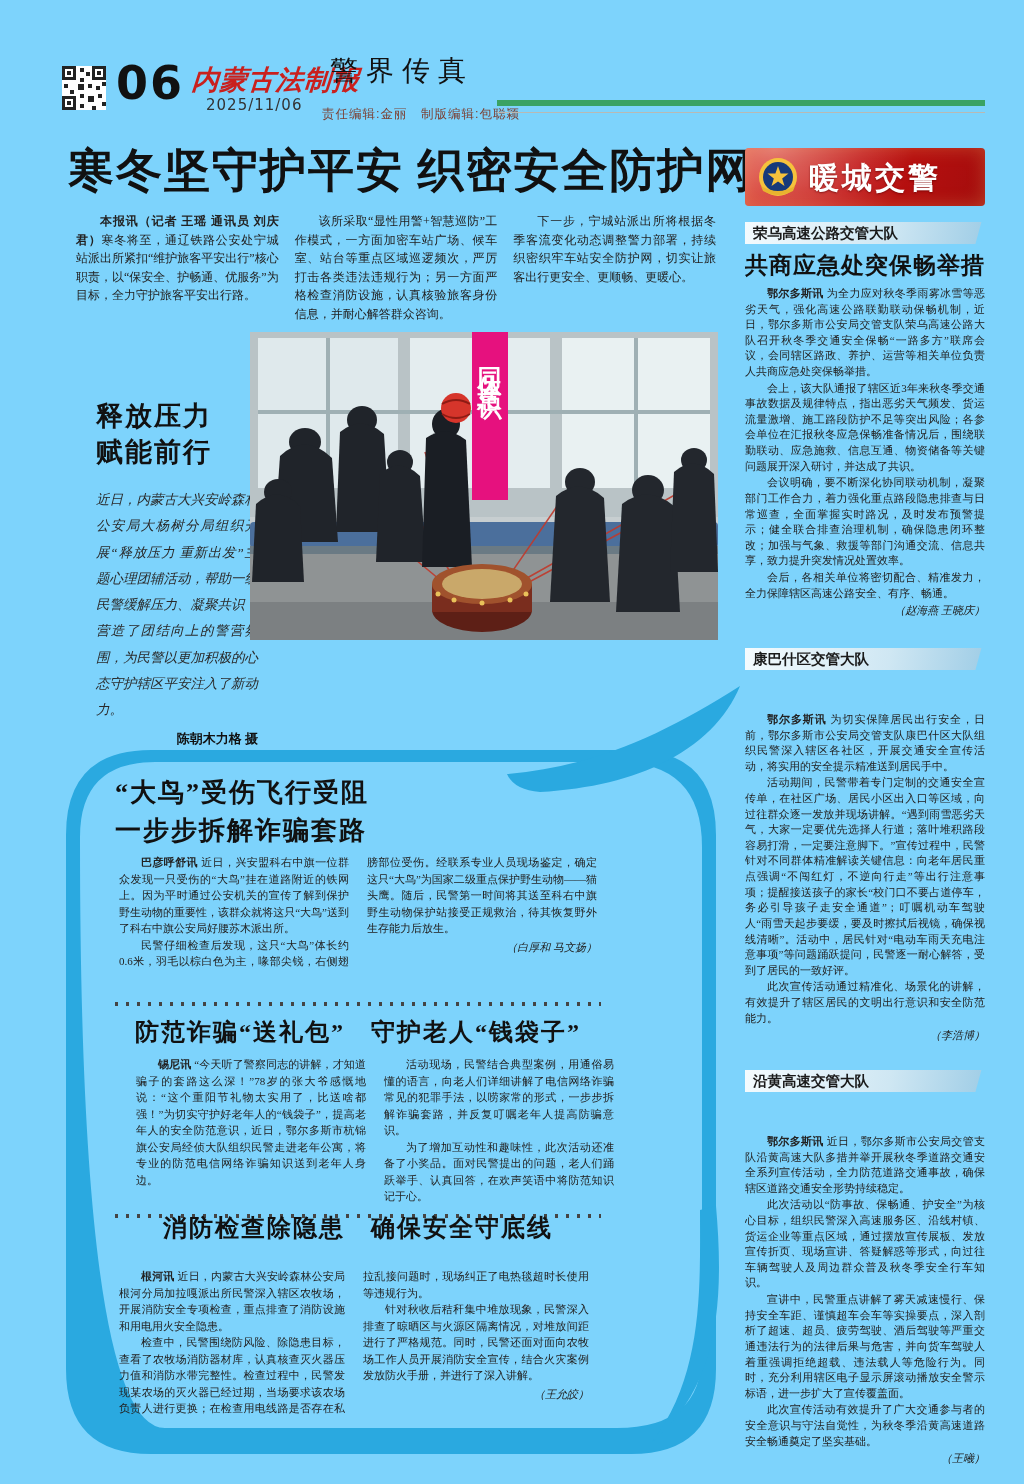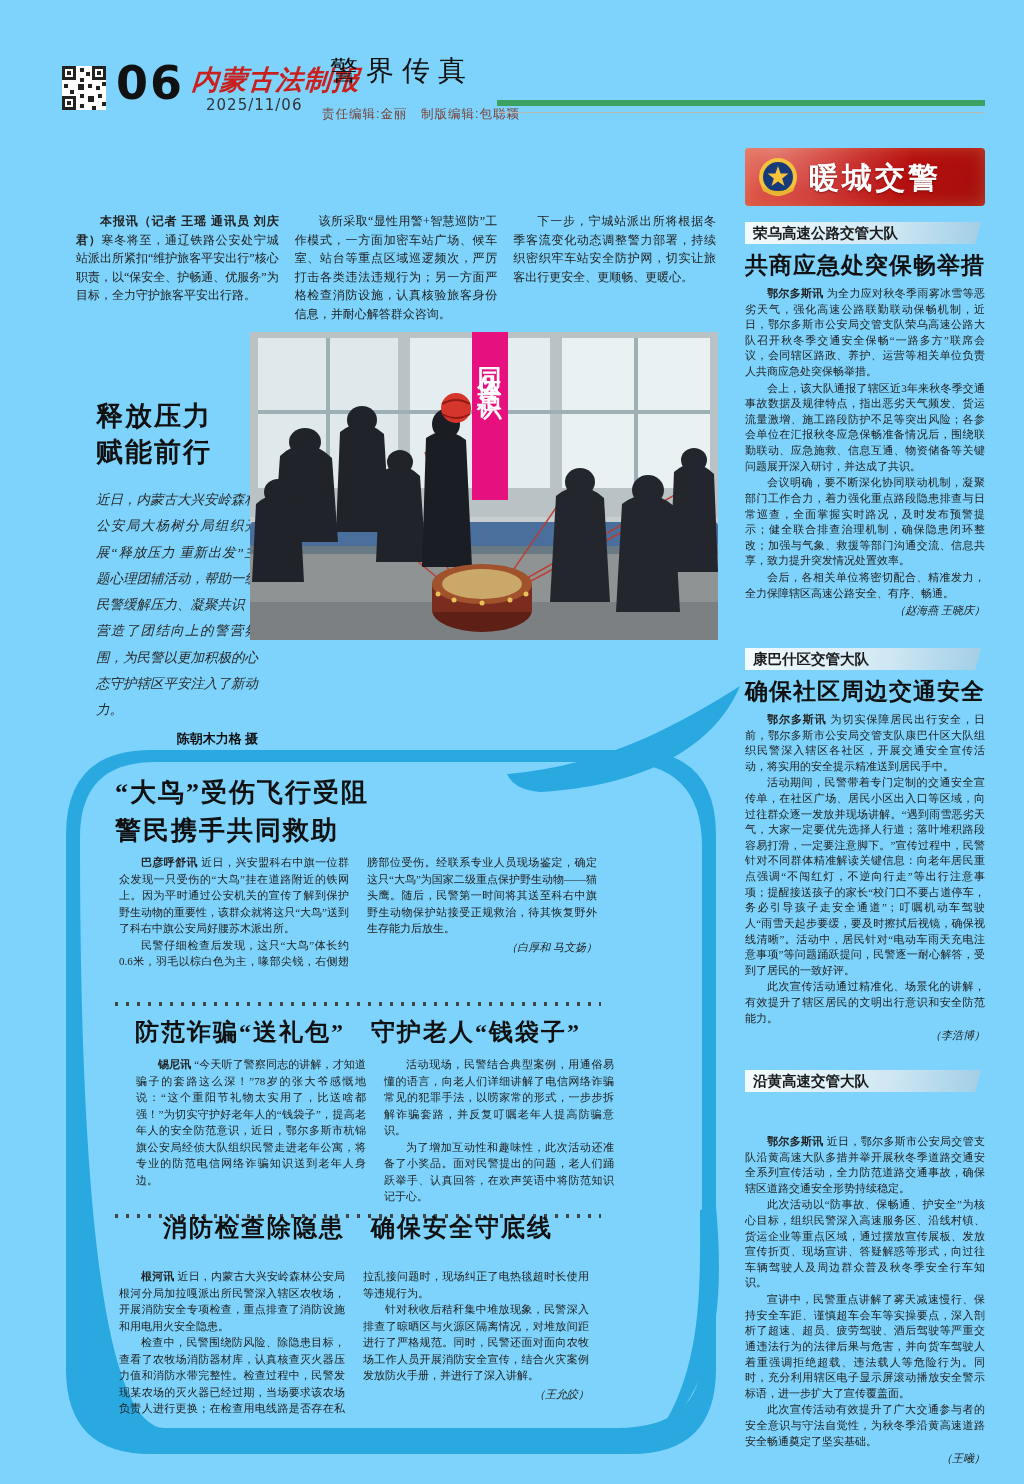--- a/index.html
+++ b/index.html
@@ -83,20 +83,21 @@
     </g>
   </svg>
   <div class="abs pagenum" style="left:116px;top:56px">06</div>
   <div class="abs masthead" style="left:192px;top:62px">内蒙古法制报</div>
   <div class="abs dateline-top" style="left:206px;top:96px">2025/11/06</div>
   <div class="abs section-title" style="left:330px;top:52px">警界传真</div>
   <div class="abs editors" style="left:322px;top:106px">责任编辑:金丽　制版编辑:包聪颖</div>
   <div class="abs green-bar" style="left:497px;top:100px;width:488px"></div>
   <div class="abs thin-rule" style="left:497px;top:112px;width:488px"></div>
 
+  <div class="abs headline" style="left:68px;top:140px">寒冬坚守护平安  织密安全防护网</div>
   <div class="abs lead-body" style="left:76px;top:212px;width:640px;height:122px">
     <p class="para"><span class="dl">本报讯（记者 王瑶 通讯员 刘庆君）</span><span>寒冬将至，通辽铁路公安处宁城站派出所紧扣“维护旅客平安出行”核心职责，以“保安全、护畅通、优服务”为目标，全力守护旅客平安出行路。</span></p>
     <p class="para">该所采取“显性用警+智慧巡防”工作模式，一方面加密车站广场、候车室、站台等重点区域巡逻频次，严厉打击各类违法违规行为；另一方面严格检查消防设施，认真核验旅客身份信息，并耐心解答群众咨询。</p>
     <p class="para">下一步，宁城站派出所将根据冬季客流变化动态调整警力部署，持续织密织牢车站安全防护网，切实让旅客出行更安全、更顺畅、更暖心。</p>
   </div>
 
   <div class="abs" style="left:96px;top:398px;width:162px">
     <div class="ps-title">
       <div>释放压力</div>
       <div>赋能前行</div>
@@ -188,21 +189,21 @@
       M 99,64 L 579,64 Q 664,64 664,149 L 664,683 Q 664,768 579,768 L 99,768 Q 14,768 14,683 L 14,149 Q 14,64 99,64 Z
       M 103,76 L 565,76 Q 650,76 650,161 L 650,667 Q 650,742 565,742 L 113,742 Q 28,742 28,157 L 28,151 Q 28,76 103,76 Z"></path>
     <path fill="#2aa9e0" d="M 455,88 C 545,80 612,48 688,0 C 664,58 596,100 488,106 Q 462,104 455,88 Z"></path>
     <path fill="#2aa9e0" d="M 664,520 C 672,612 668,700 600,756 C 652,688 648,600 648,524 Z"></path>
   </svg>
 
   <div class="abs" style="left:115px;top:758px;width:505px;height:706px">
 
     <div class="abs box-title" style="left:0;top:16px;width:470px">
       <div>“大鸟”受伤飞行受阻</div>
-      <div>警民携手共同救助</div>
+      <div>一步步拆解诈骗套路</div>
     </div>
     <div class="abs box-body" style="left:4px;top:96px;width:478px;height:142px">
       <p class="para"><span class="dl">巴彦呼舒讯</span><span> </span><span>近日，兴安盟科右中旗一位群众发现一只受伤的“大鸟”挂在道路附近的铁网上。因为平时通过公安机关的宣传了解到保护野生动物的重要性，该群众就将这只“大鸟”送到了科右中旗公安局好腰苏木派出所。</span></p>
       <p class="para">民警仔细检查后发现，这只“大鸟”体长约0.6米，羽毛以棕白色为主，喙部尖锐，右侧翅膀部位受伤。经联系专业人员现场鉴定，确定这只“大鸟”为国家二级重点保护野生动物——猫头鹰。随后，民警第一时间将其送至科右中旗野生动物保护站接受正规救治，待其恢复野外生存能力后放生。</p>
       <div class="byline">（白厚和 马文扬）</div>
     </div>
     <div class="abs dotsep" style="left:0;top:244px;width:486px"></div>
 
     <div class="abs box-title2" style="left:0;top:258px;width:486px">防范诈骗“送礼包”　守护老人“钱袋子”</div>
     <div class="abs box-body" style="left:21px;top:298px;width:478px;height:152px">
@@ -239,21 +240,20 @@
     <div class="abs sec-title" style="left:0;top:102px">共商应急处突保畅举措</div>
     <div class="abs sec-body" style="left:0;top:138px;height:358px">
       <p class="para"><span class="dl">鄂尔多斯讯</span><span> </span><span>为全力应对秋冬季雨雾冰雪等恶劣天气，强化高速公路联勤联动保畅机制，近日，鄂尔多斯市公安局交管支队荣乌高速公路大队召开秋冬季交通安全保畅“一路多方”联席会议，会同辖区路政、养护、运营等相关单位负责人共商应急处突保畅举措。</span></p>
       <p class="para">会上，该大队通报了辖区近3年来秋冬季交通事故数据及规律特点，指出恶劣天气频发、货运流量激增、施工路段防护不足等突出风险；各参会单位在汇报秋冬应急保畅准备情况后，围绕联勤联动、应急施救、信息互通、物资储备等关键问题展开深入研讨，并达成了共识。</p>
       <p class="para">会议明确，要不断深化协同联动机制，凝聚部门工作合力，着力强化重点路段隐患排查与日常巡查，全面掌握实时路况，及时发布预警提示；健全联合排查治理机制，确保隐患闭环整改；加强与气象、救援等部门沟通交流、信息共享，致力提升突发情况处置效率。</p>
       <p class="para">会后，各相关单位将密切配合、精准发力，全力保障辖区高速公路安全、有序、畅通。</p>
       <div class="byline">（赵海燕 王晓庆）</div>
     </div>
 
     <div class="abs sec-label" style="left:0;top:500px">康巴什区交管大队</div>
-    <div class="abs sec-title" style="left:0;top:528px">确保社区周边交通安全</div>
     <div class="abs sec-body" style="left:0;top:564px;height:352px">
       <p class="para"><span class="dl">鄂尔多斯讯</span><span> </span><span>为切实保障居民出行安全，日前，鄂尔多斯市公安局交管支队康巴什区大队组织民警深入辖区各社区，开展交通安全宣传活动，将实用的安全提示精准送到居民手中。</span></p>
       <p class="para">活动期间，民警带着专门定制的交通安全宣传单，在社区广场、居民小区出入口等区域，向过往群众逐一发放并现场讲解。“遇到雨雪恶劣天气，大家一定要优先选择人行道；落叶堆积路段容易打滑，一定要注意脚下。”宣传过程中，民警针对不同群体精准解读关键信息：向老年居民重点强调“不闯红灯，不逆向行走”等出行注意事项；提醒接送孩子的家长“校门口不要占道停车，务必引导孩子走安全通道”；叮嘱机动车驾驶人“雨雪天起步要缓，要及时擦拭后视镜，确保视线清晰”。活动中，居民针对“电动车雨天充电注意事项”等问题踊跃提问，民警逐一耐心解答，受到了居民的一致好评。</p>
       <p class="para">此次宣传活动通过精准化、场景化的讲解，有效提升了辖区居民的文明出行意识和安全防范能力。</p>
       <div class="byline">（李浩博）</div>
     </div>
 
     <div class="abs sec-label" style="left:0;top:922px">沿黄高速交管大队</div>
     <div class="abs sec-body" style="left:0;top:986px;height:348px">
       <p class="para"><span class="dl">鄂尔多斯讯</span><span> </span><span>近日，鄂尔多斯市公安局交管支队沿黄高速大队多措并举开展秋冬季道路交通安全系列宣传活动，全力防范道路交通事故，确保辖区道路交通安全形势持续稳定。</span></p>

